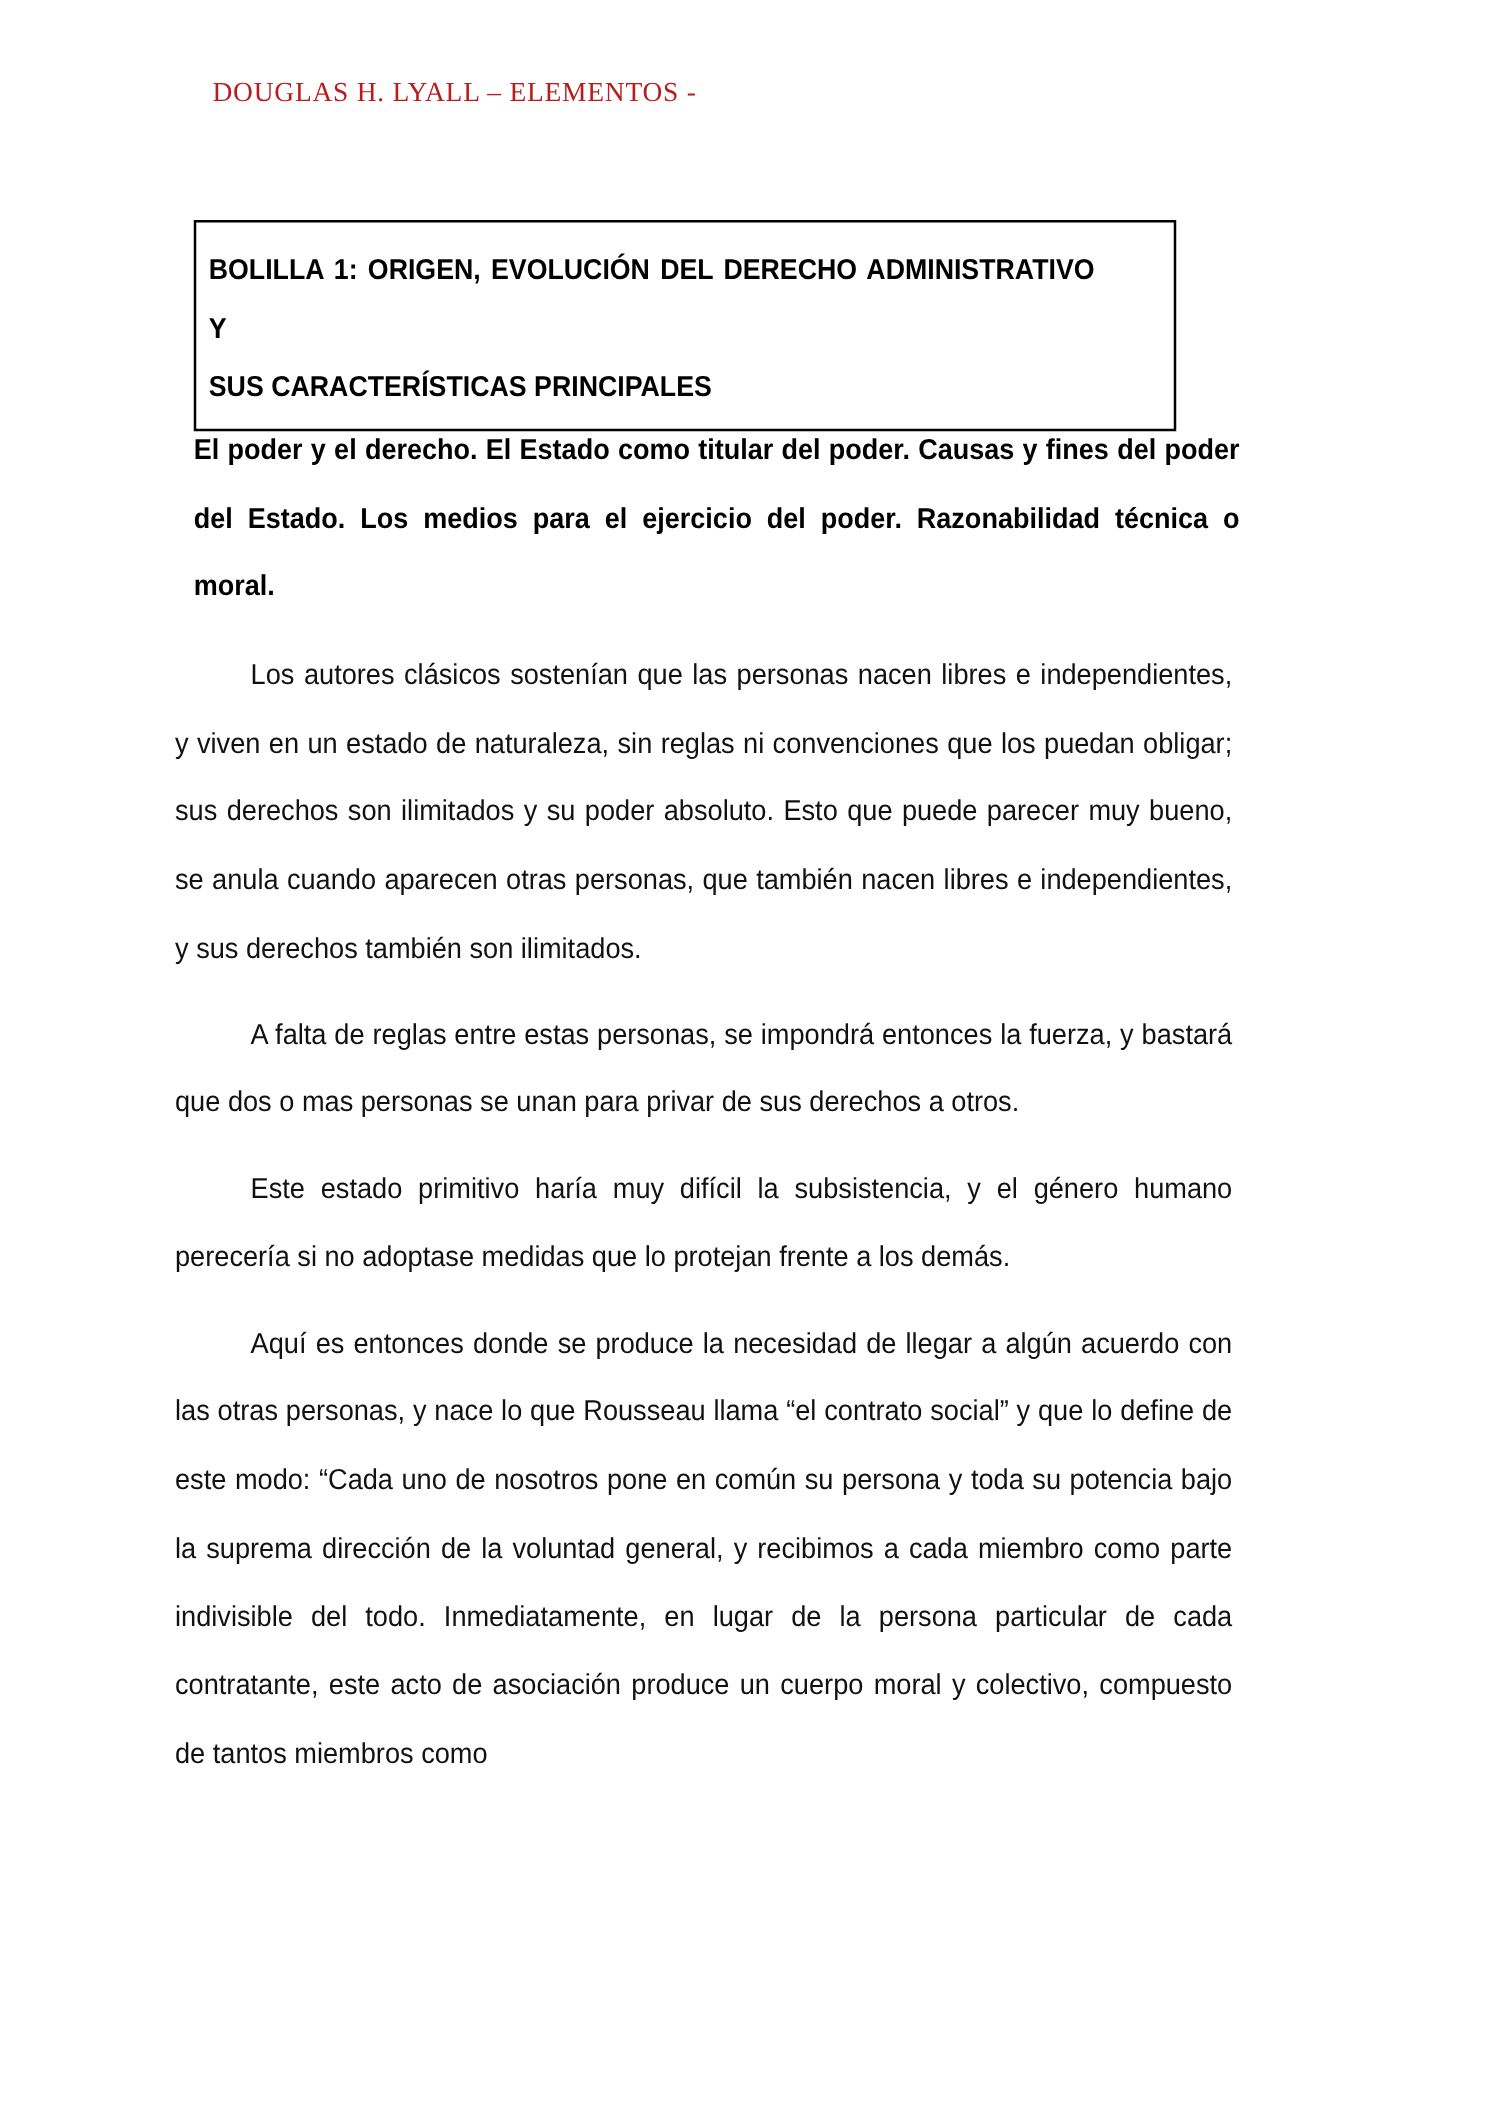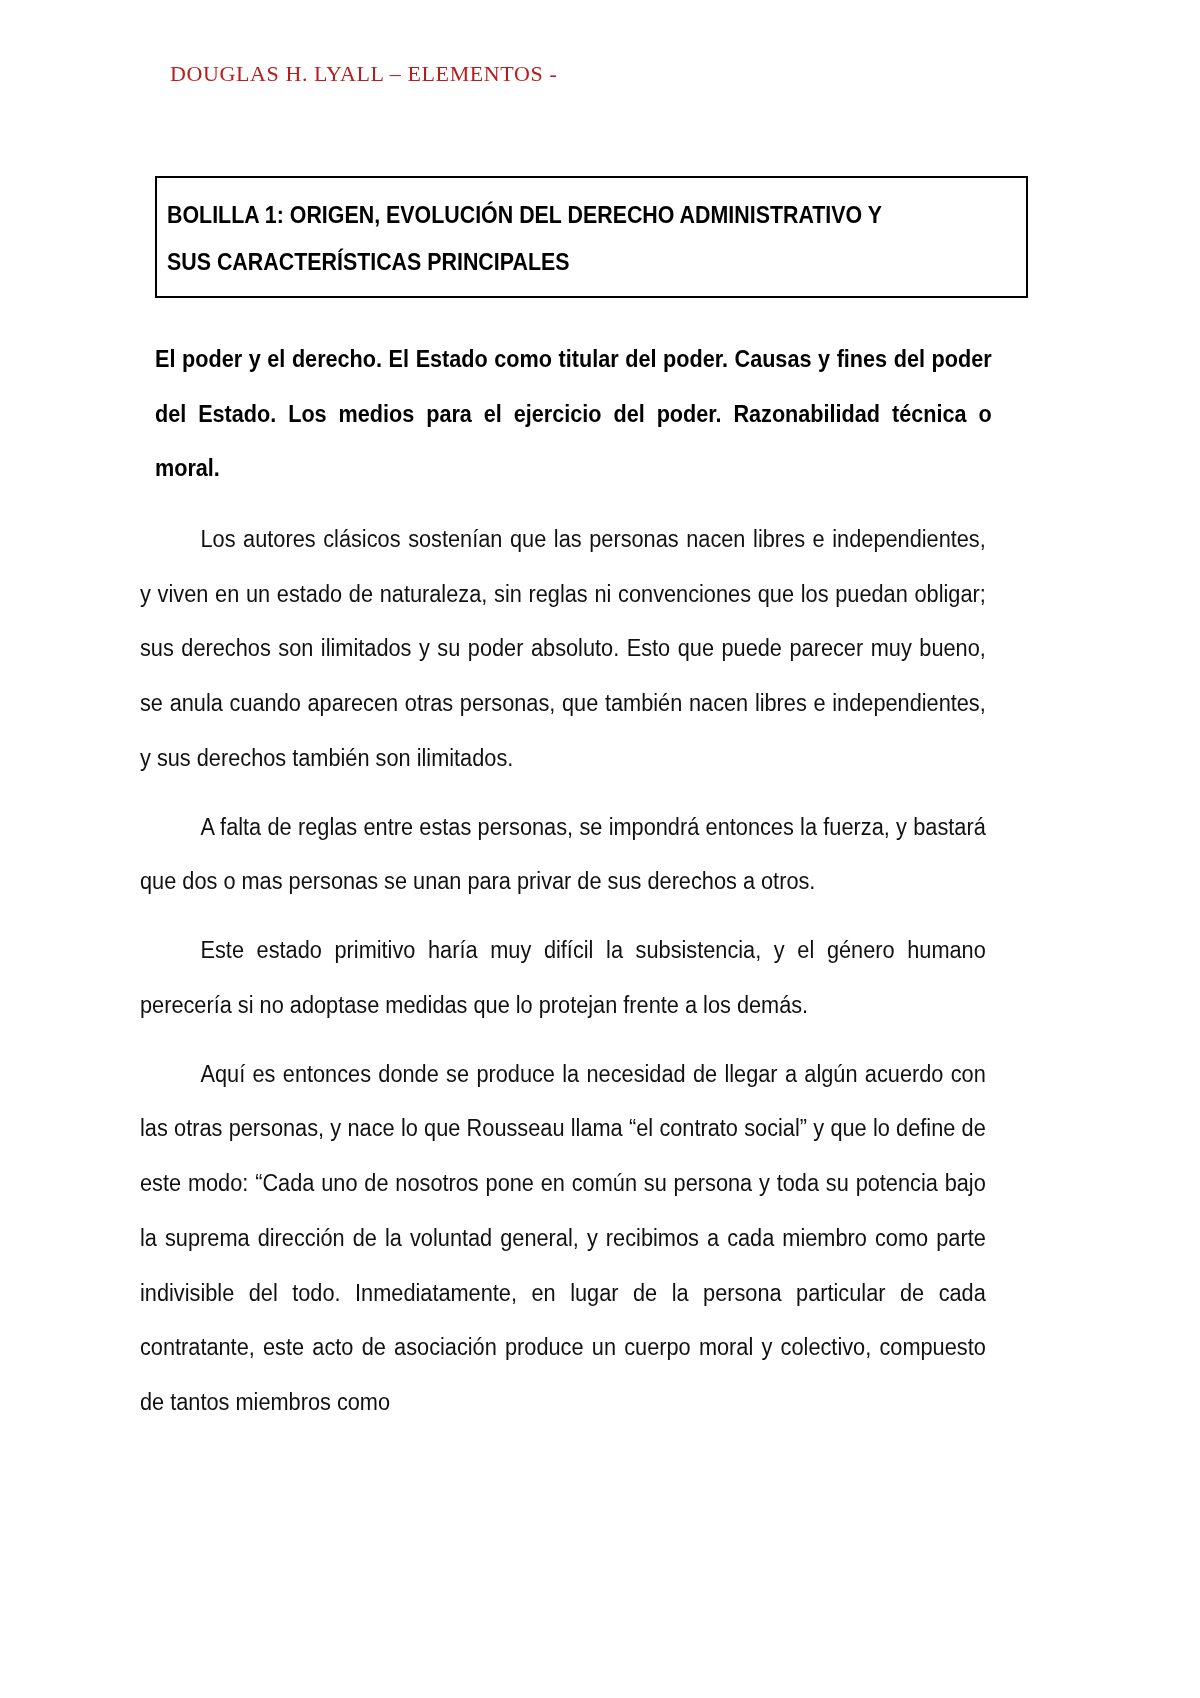--- a/index.html
+++ b/index.html
@@ -29,21 +29,21 @@
     white-space: nowrap;
     line-height: 1.1;
     margin-left: 15px;
   }
 
   
   .title-box {
     position: absolute;
     left: 155px;
     top: 176px;
-    width: 873px;
+    width: 786px;
     min-height: 118px;
     border: 2px solid #000000;
     box-sizing: border-box;
     padding: 14px 10px 10px 10px;
   }
   .title-box .tline {
     font-family: "Liberation Sans Narrow", "Liberation Sans", sans-serif;
     font-stretch: condensed;
     font-weight: bold;
     font-size: 23px;

